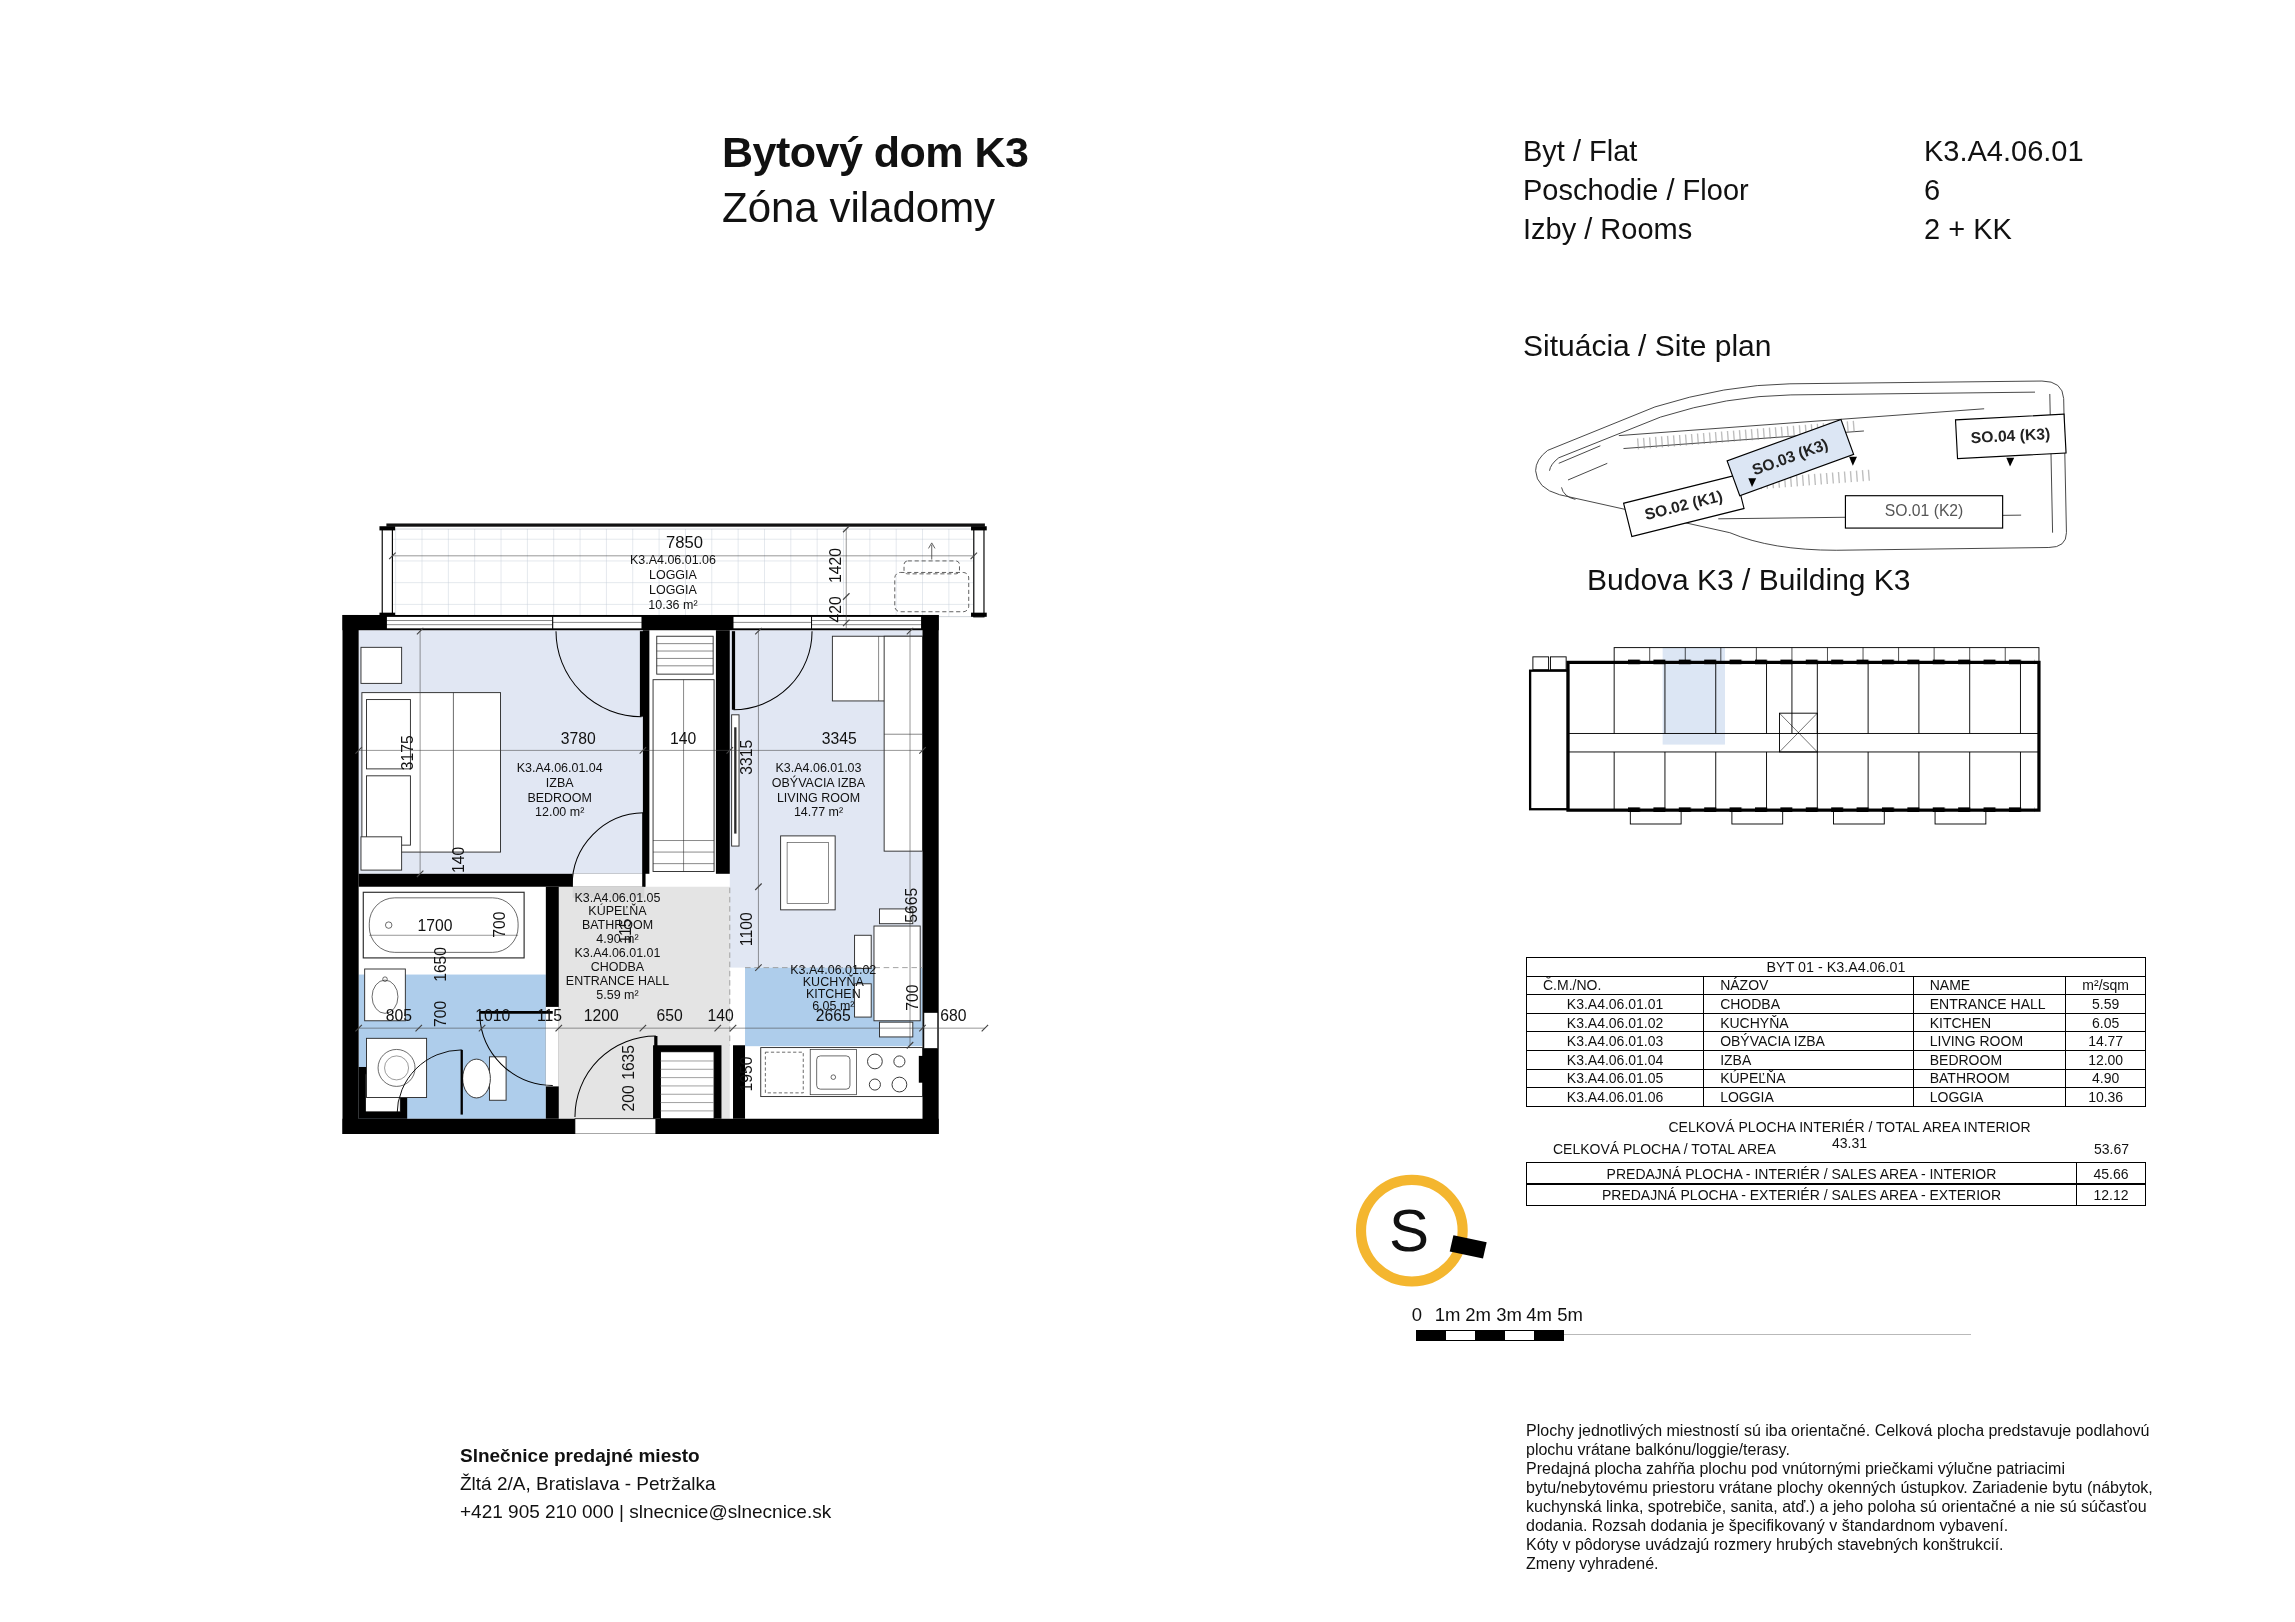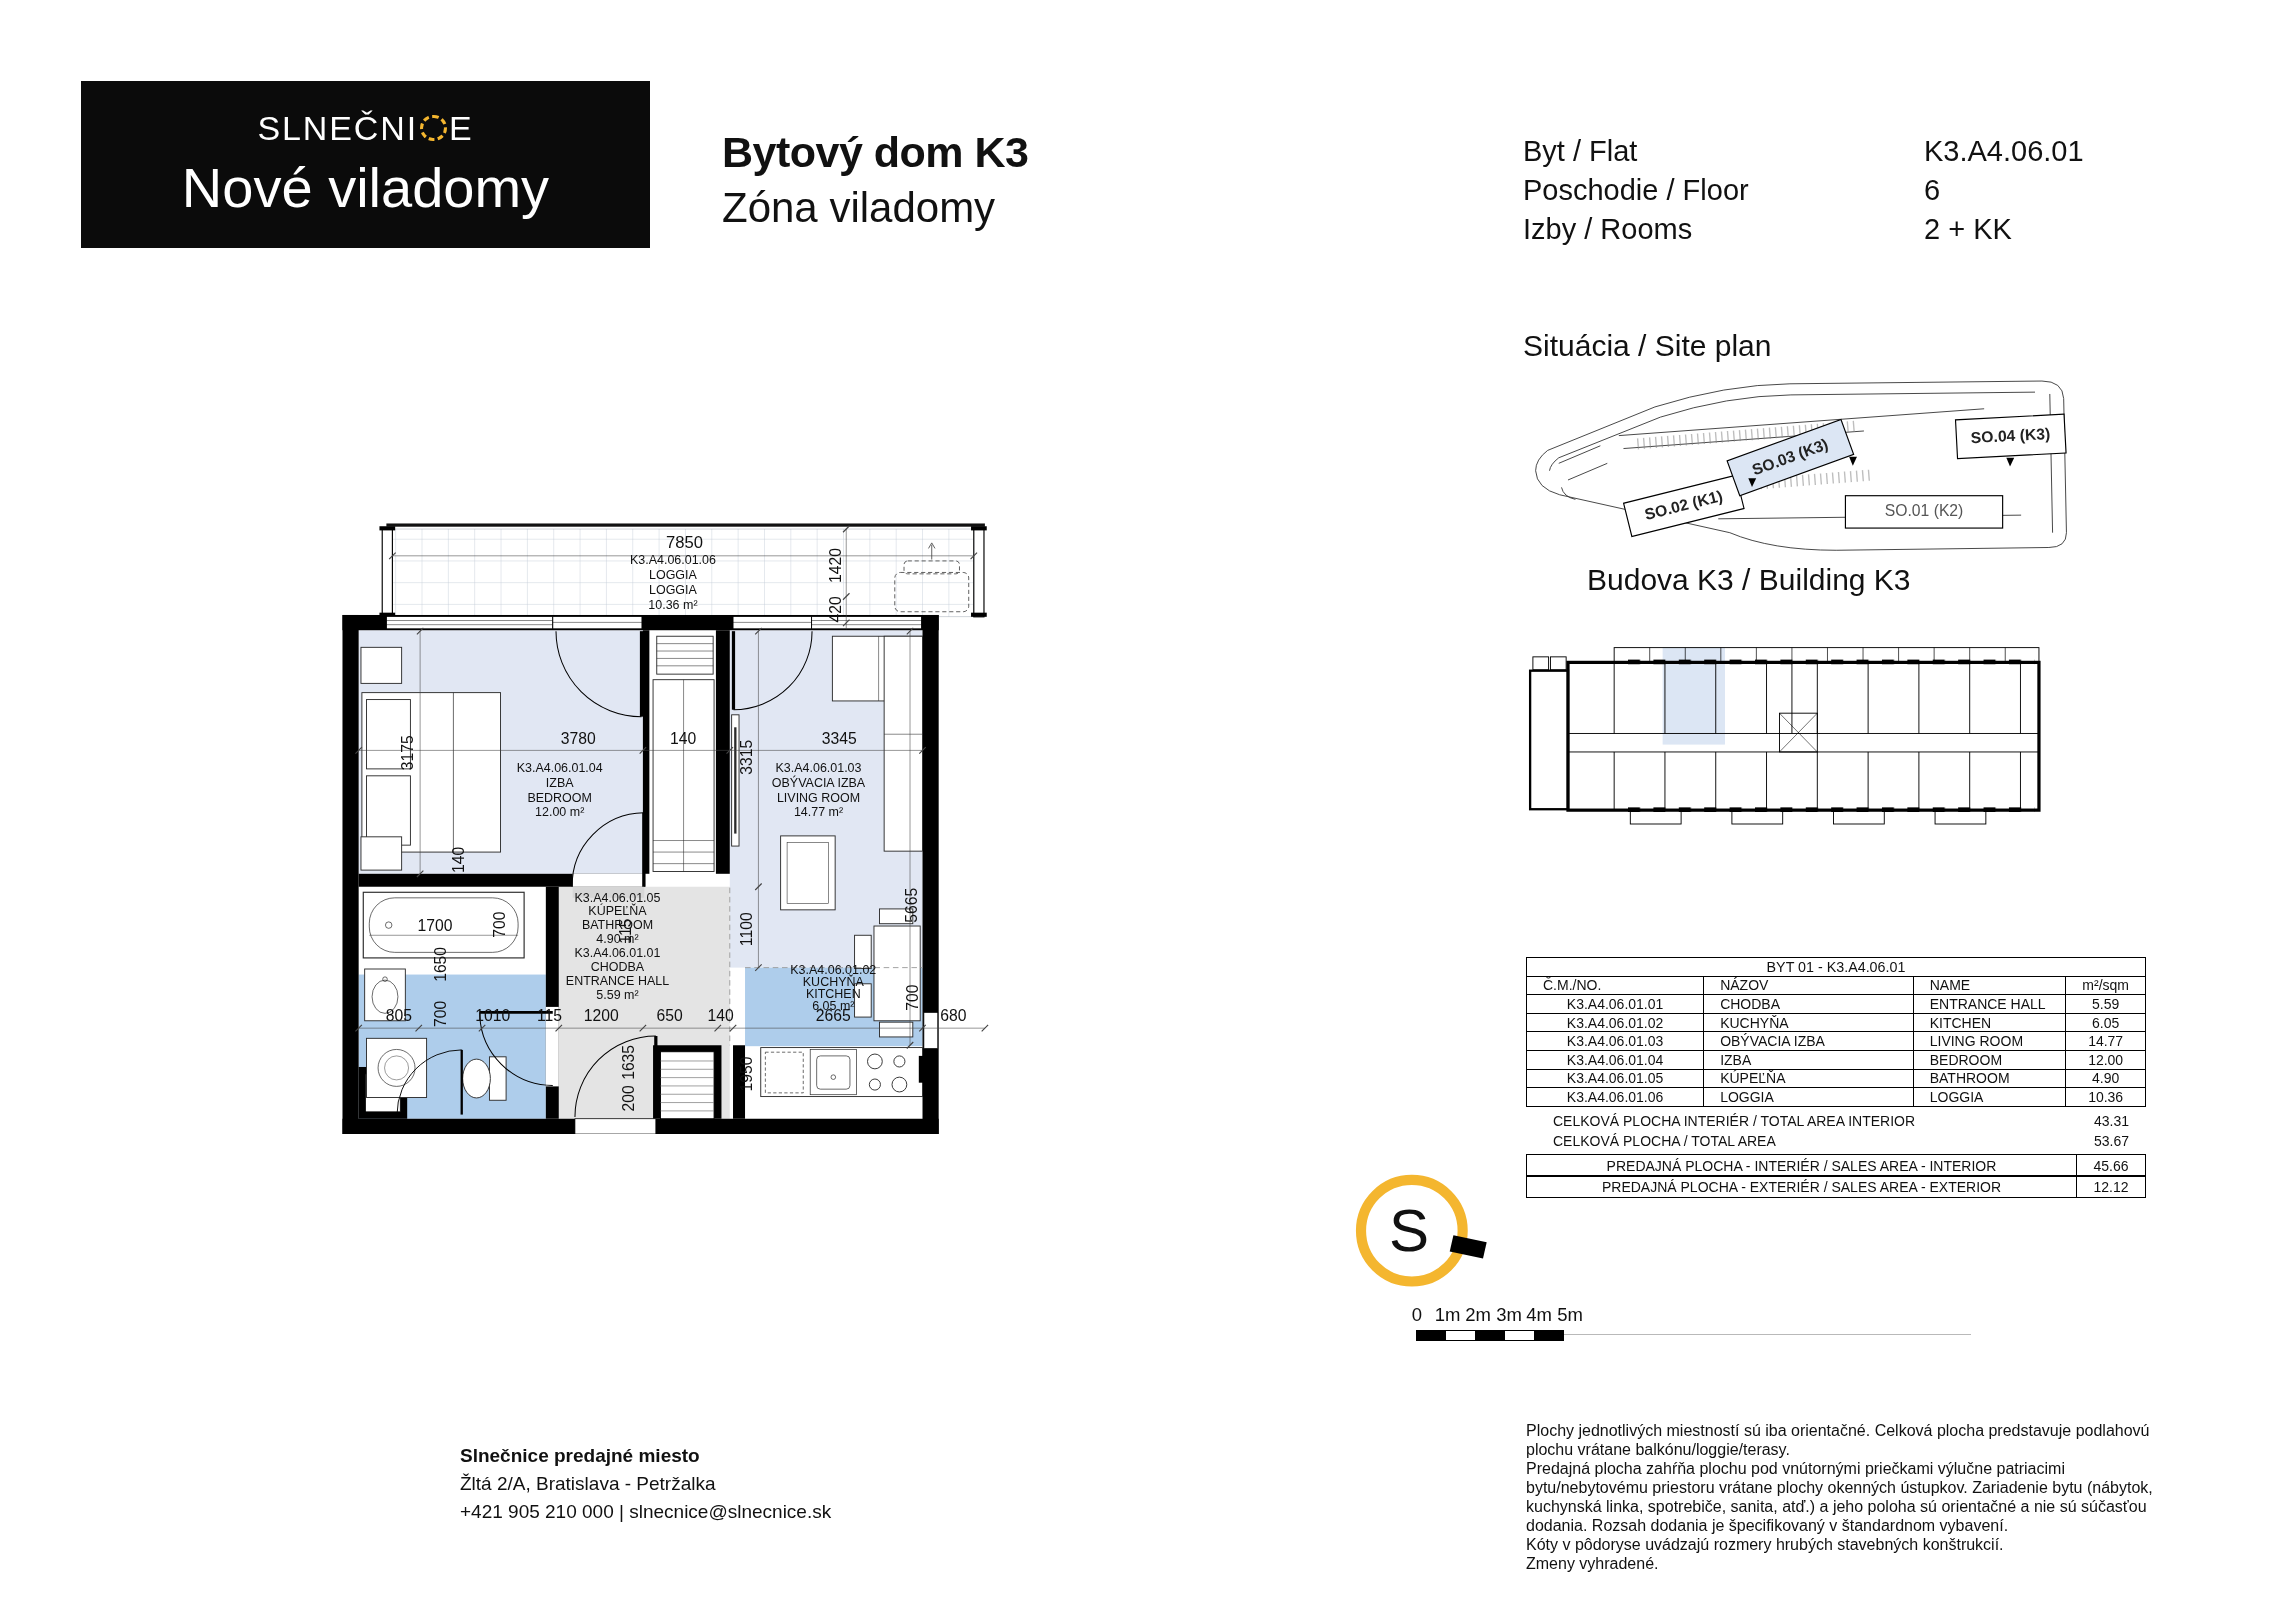--- a/index.html
+++ b/index.html
@@ -54,24 +54,20 @@
   .cresco-sub{font-size:20.4px;font-weight:700;letter-spacing:15.7px;margin-top:14px;margin-left:2.8px;}
   .contact{left:460px;top:1442px;font-size:19px;line-height:28px;}
   .contact .b{font-weight:700;}
   .disclaimer{left:1526px;top:1421px;width:731px;font-size:16px;line-height:19px;}
 </style>
 </head>
 <body>
 
 <div class="page">
 
-  <div class="abs logo-box">
-    <div class="logo-brand"><span>SLNEČNI</span><span class="logo-sun"></span><span>E</span></div>
-    <div class="logo-sub">Nové viladomy</div>
-  </div>
 
   <div class="abs title-block">
     <div class="title-main">Bytový dom K3</div>
     <div class="title-sub">Zóna viladomy</div>
   </div>
 
   <div class="abs flat-info">
     <div class="flat-row"><span class="flat-label">Byt / Flat</span><span>K3.A4.06.01</span></div>
     <div class="flat-row"><span class="flat-label">Poschodie / Floor</span><span>6</span></div>
     <div class="flat-row"><span class="flat-label">Izby / Rooms</span><span>2 + KK</span></div>
@@ -437,21 +433,21 @@
         <td class="c">4.90</td>
       </tr>
       <tr>
         <td class="c">K3.A4.06.01.06</td>
         <td>LOGGIA</td>
         <td>LOGGIA</td>
         <td class="c">10.36</td>
       </tr>
     </tbody>
       </table>
-    <div class="tot-plain" style="margin-top:4px;">
+    <div class="tot-plain" style="margin-top:12px;flex-direction:column;">
       <span class="lab">CELKOVÁ PLOCHA INTERIÉR / TOTAL AREA INTERIOR</span>
       <span class="val">43.31</span>
     </div>
     <div class="tot-plain">
       <span class="lab">CELKOVÁ PLOCHA / TOTAL AREA</span>
       <span class="val">53.67</span>
     </div>
     <div class="tot-box" style="margin-top:2.8px;">
       <span class="lab">PREDAJNÁ PLOCHA - INTERIÉR / SALES AREA - INTERIOR</span>
       <span class="val">45.66</span>

